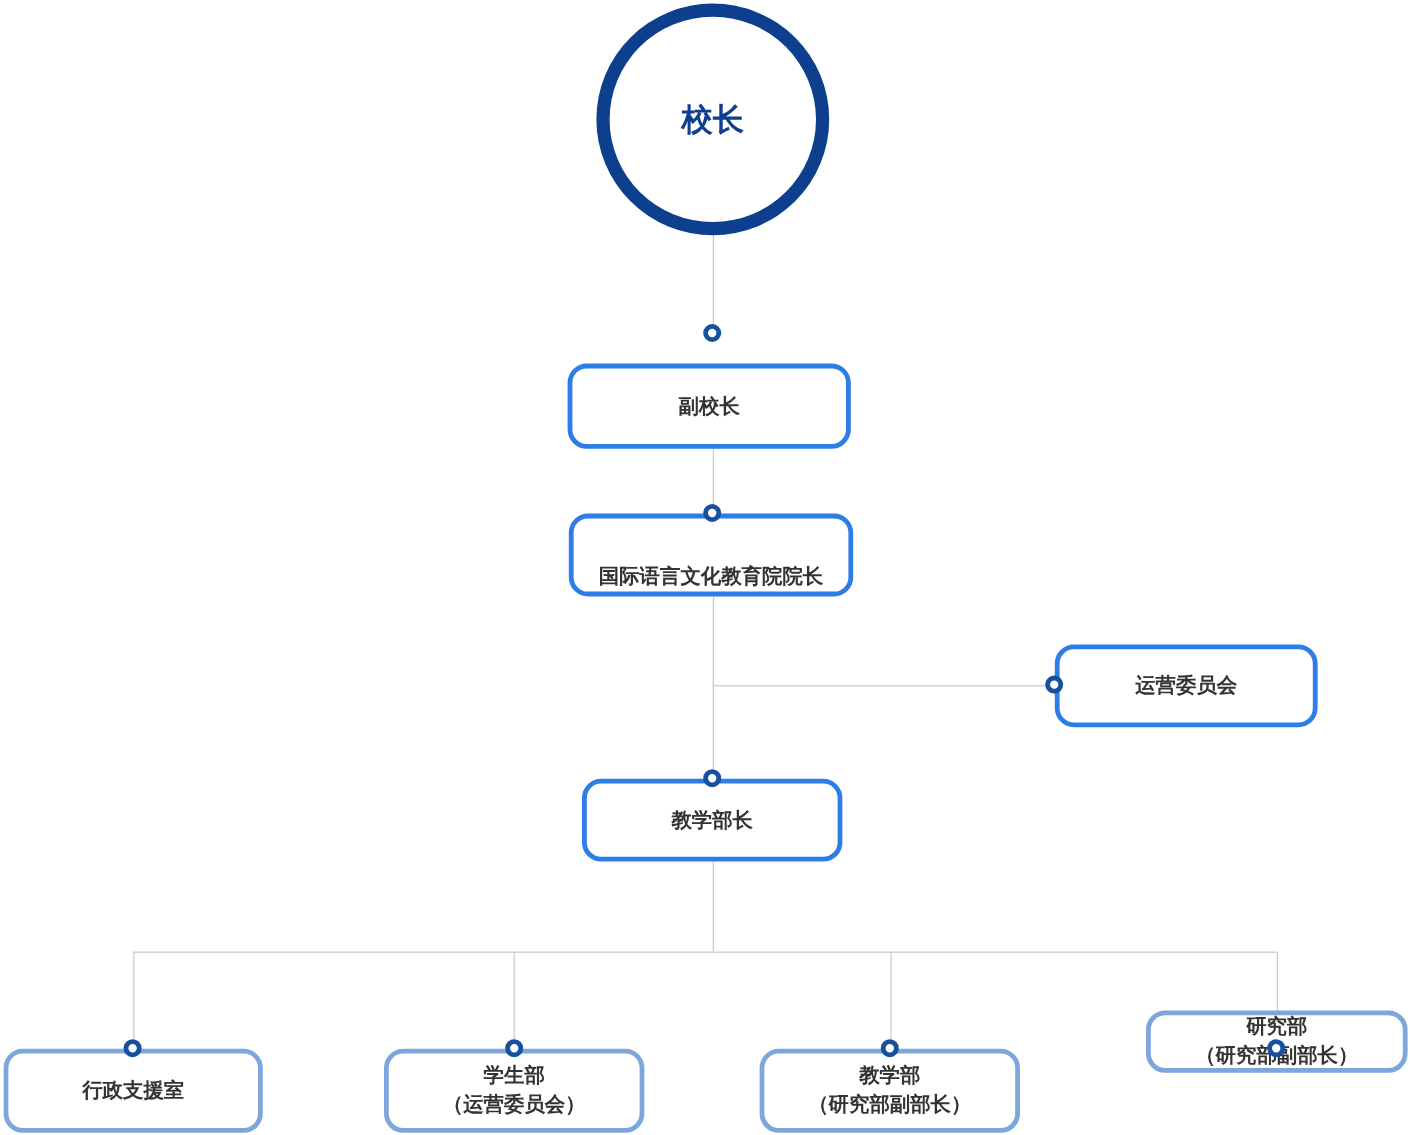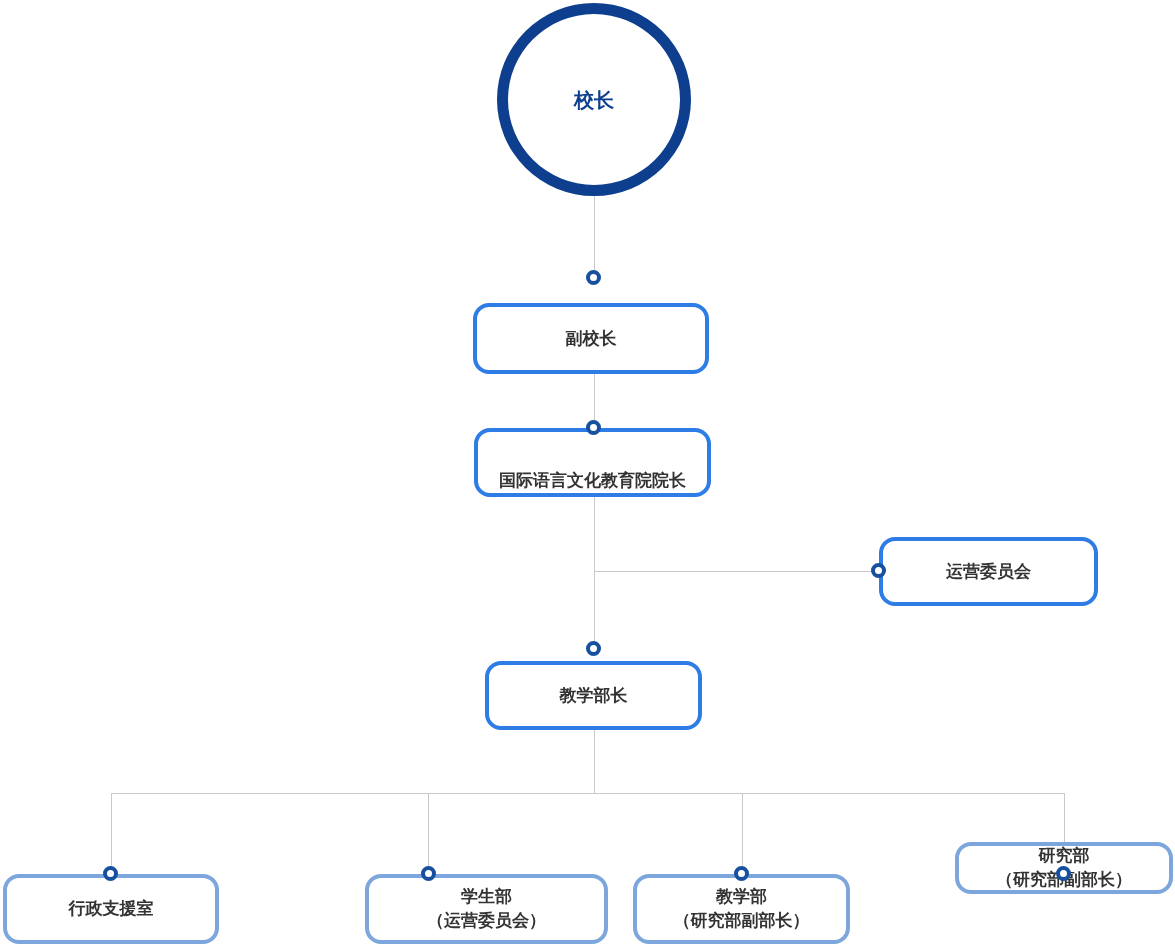--- a/index.html
+++ b/index.html
@@ -36,21 +36,21 @@
   }
   .box {
     border: 4px solid var(--accent-blue);
     border-radius: 16px;
   }
   .box.light { border-color: var(--light-blue); }
   .circle {
     border: 11px solid var(--navy);
     border-radius: 50%;
     color: var(--navy);
-    font-size: 20px;
+    font-size: 26px;
   }
   .label-line { display: block; }
   .line {
     position: absolute;
     background: var(--line-gray);
   }
   .line.v { width: 1px; }
   .line.h { height: 1px; }
   .dot {
     position: absolute;
@@ -61,23 +61,23 @@
     border-radius: 50%;
     z-index: 3;
   }
   .node { z-index: 2; }
 
   
   #node-principal   { left: 497px; top: 3px;   width: 194px; height: 193px; }
   #node-vice        { left: 473px; top: 278px; width: 236px; height: 71px; margin-top: 25px; }
   #node-director    { left: 474px; top: 428px; width: 237px; height: 69px; align-items: flex-end; }
   #node-operations  { left: 879px; top: 537px; width: 219px; height: 69px; }
-  #node-dean        { left: 485px; top: 649px; width: 217px; height: 69px; margin-top: 12px; }
+  #node-dean        { left: 485px; top: 649px; width: 217px; height: 69px; }
   #node-dept-0      { left: 3px;   top: 874px; width: 216px; height: 70px; align-items: center; }
-  #node-dept-1      { left: 320px; top: 874px; width: 243px; height: 70px; margin-left: 45px; }
+  #node-dept-1      { left: 320px; top: 874px; width: 217px; height: 70px; }
   #node-dept-2      { left: 633px; top: 874px; width: 217px; height: 70px; }
   #node-dept-3      { left: 955px; top: 842px; width: 218px; height: 52px; }
 
   
   #line-principal-vice   { left: 594px; top: 196px; height: 76px; }
   #line-vice-director    { left: 594px; top: 349px; height: 73px; }
   #line-director-dean    { left: 594px; top: 497px; height: 146px; }
   #line-branch-operations{ left: 594px; top: 571px; width: 281px; }
   #line-dean-bus         { left: 594px; top: 718px; height: 75px; }
   #line-bus              { left: 111px; top: 793px; width: 953px; }

